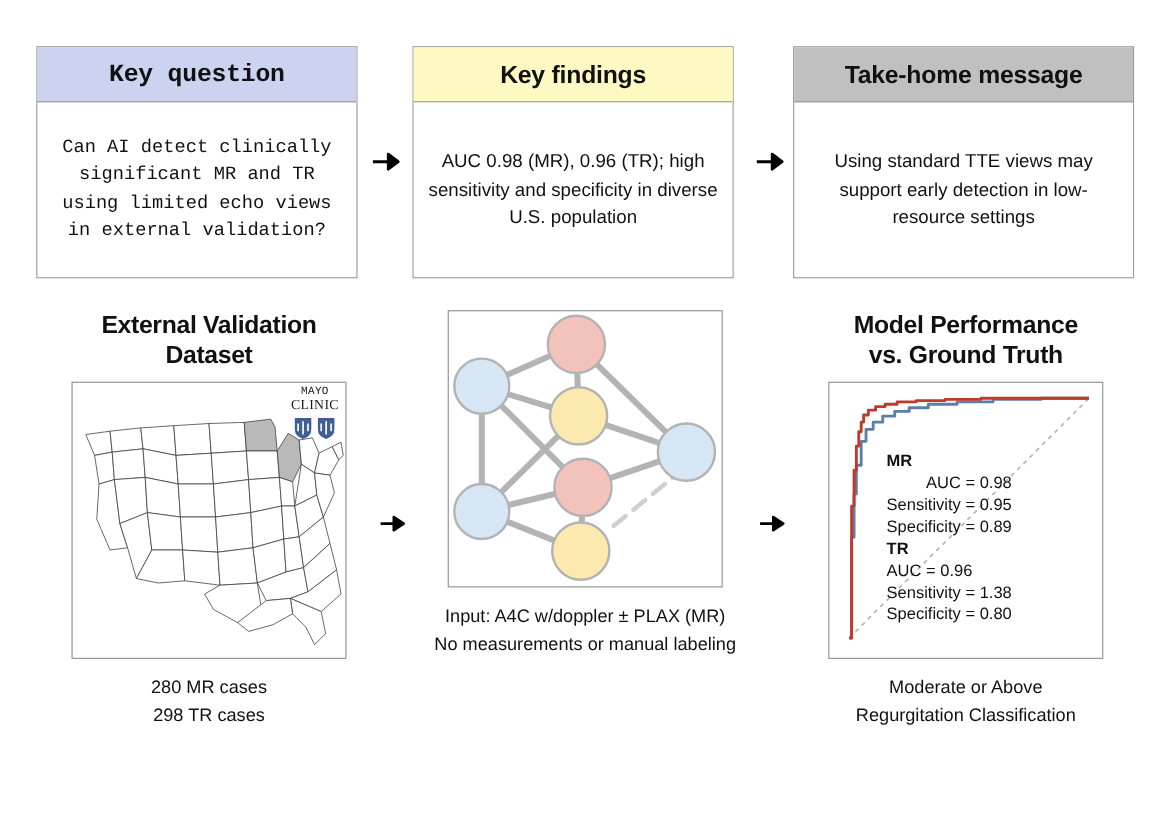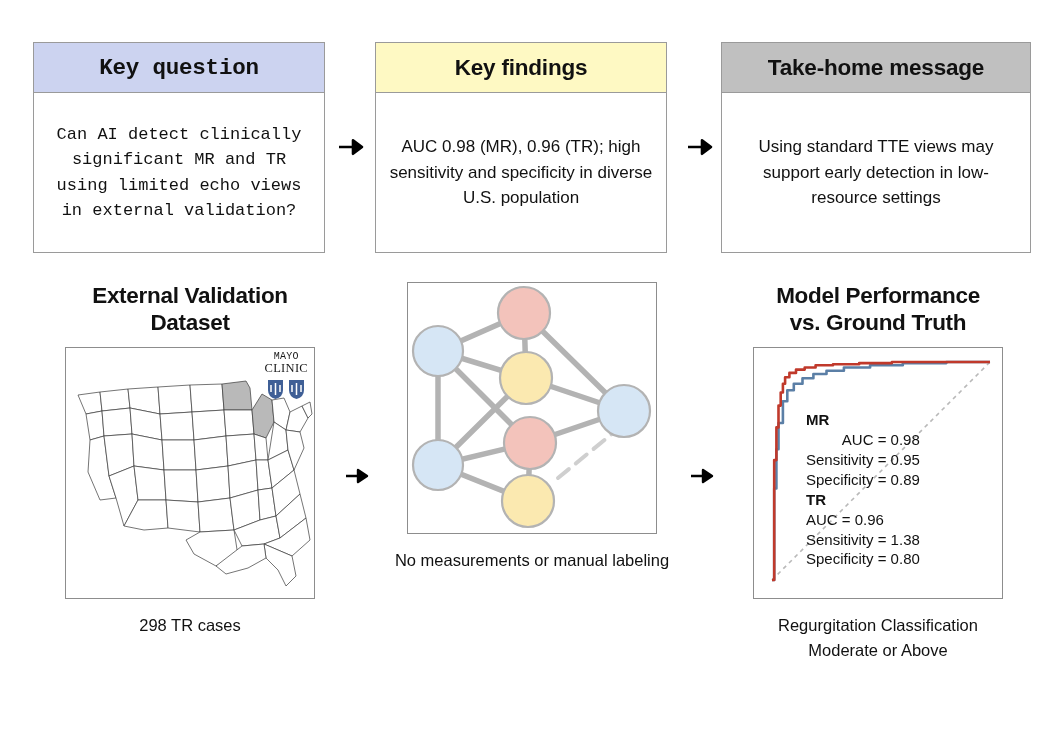--- a/index.html
+++ b/index.html
@@ -171,20 +171,21 @@
       <svg width="42" height="24" viewBox="0 0 42 24" style="margin-top:2px;">
         <path d="M3 3 H18 V13 Q18 20 10.5 22 Q3 20 3 13 Z" fill="#3f5f96"></path>
         <path d="M24 3 H39 V13 Q39 20 31.5 22 Q24 20 24 13 Z" fill="#3f5f96"></path>
         <path d="M10.5 6 V18 M6 8 V15 M15 8 V15" stroke="#ffffff" stroke-width="1.5" fill="none"></path>
         <path d="M31.5 6 V18 M27 8 V15 M36 8 V15" stroke="#ffffff" stroke-width="1.5" fill="none"></path>
       </svg>
     </div>
   </div>
 
   <div class="col-caption">
+    <div>280 MR cases</div>
     <div>298 TR cases</div>
   </div>
 </div>
 
 <div class="col c2">
 
   <div class="panel">
     <svg width="248" height="250" viewBox="0 0 248 250">
       <g stroke="#b3b3b3" stroke-width="5.5" fill="none" stroke-linecap="round">
         <line x1="30" y1="68" x2="116" y2="30"></line>
@@ -207,20 +208,21 @@
         <circle cx="118" cy="95" r="26" fill="#fbe9b0"></circle>
         <circle cx="216" cy="128" r="26" fill="#d6e6f5"></circle>
         <circle cx="122" cy="160" r="26" fill="#f3c3bb"></circle>
         <circle cx="30" cy="182" r="25" fill="#d6e6f5"></circle>
         <circle cx="120" cy="218" r="26" fill="#fbe9b0"></circle>
       </g>
     </svg>
   </div>
 
   <div class="col-caption">
+    <div>Input: A4C w/doppler ± PLAX (MR)</div>
     <div>No measurements or manual labeling</div>
   </div>
 </div>
 
 <div class="col c3">
   <div class="col-title">
     <div>Model Performance</div>
     <div>vs. Ground Truth</div>
   </div>
 
@@ -237,22 +239,22 @@
       <div style="font-size:15px;">Sensitivity = 0.95</div>
       <div style="font-size:15px;">Specificity = 0.89</div>
       <div style="font-size:15px;font-weight:bold;">TR</div>
       <div style="font-size:15px;">AUC = 0.96</div>
       <div style="font-size:15px;">Sensitivity = 1.38</div>
       <div style="font-size:15px;">Specificity = 0.80</div>
     </div>
   </div>
 
   <div class="col-caption">
+    <div>Moderate or Above</div>
     <div>Regurgitation Classification</div>
-    <div>Moderate or Above</div>
   </div>
 </div>
 
 <div class="arrow-bot a1">
   <svg width="24" height="18" viewBox="0 0 24 18">
     <path d="M1 9 H13 M13 3 L22 9 L13 15 Z" fill="#000" stroke="#000" stroke-width="2.4" stroke-linejoin="round"></path>
   </svg>
 </div>
 <div class="arrow-bot a2">
   <svg width="24" height="18" viewBox="0 0 24 18">

